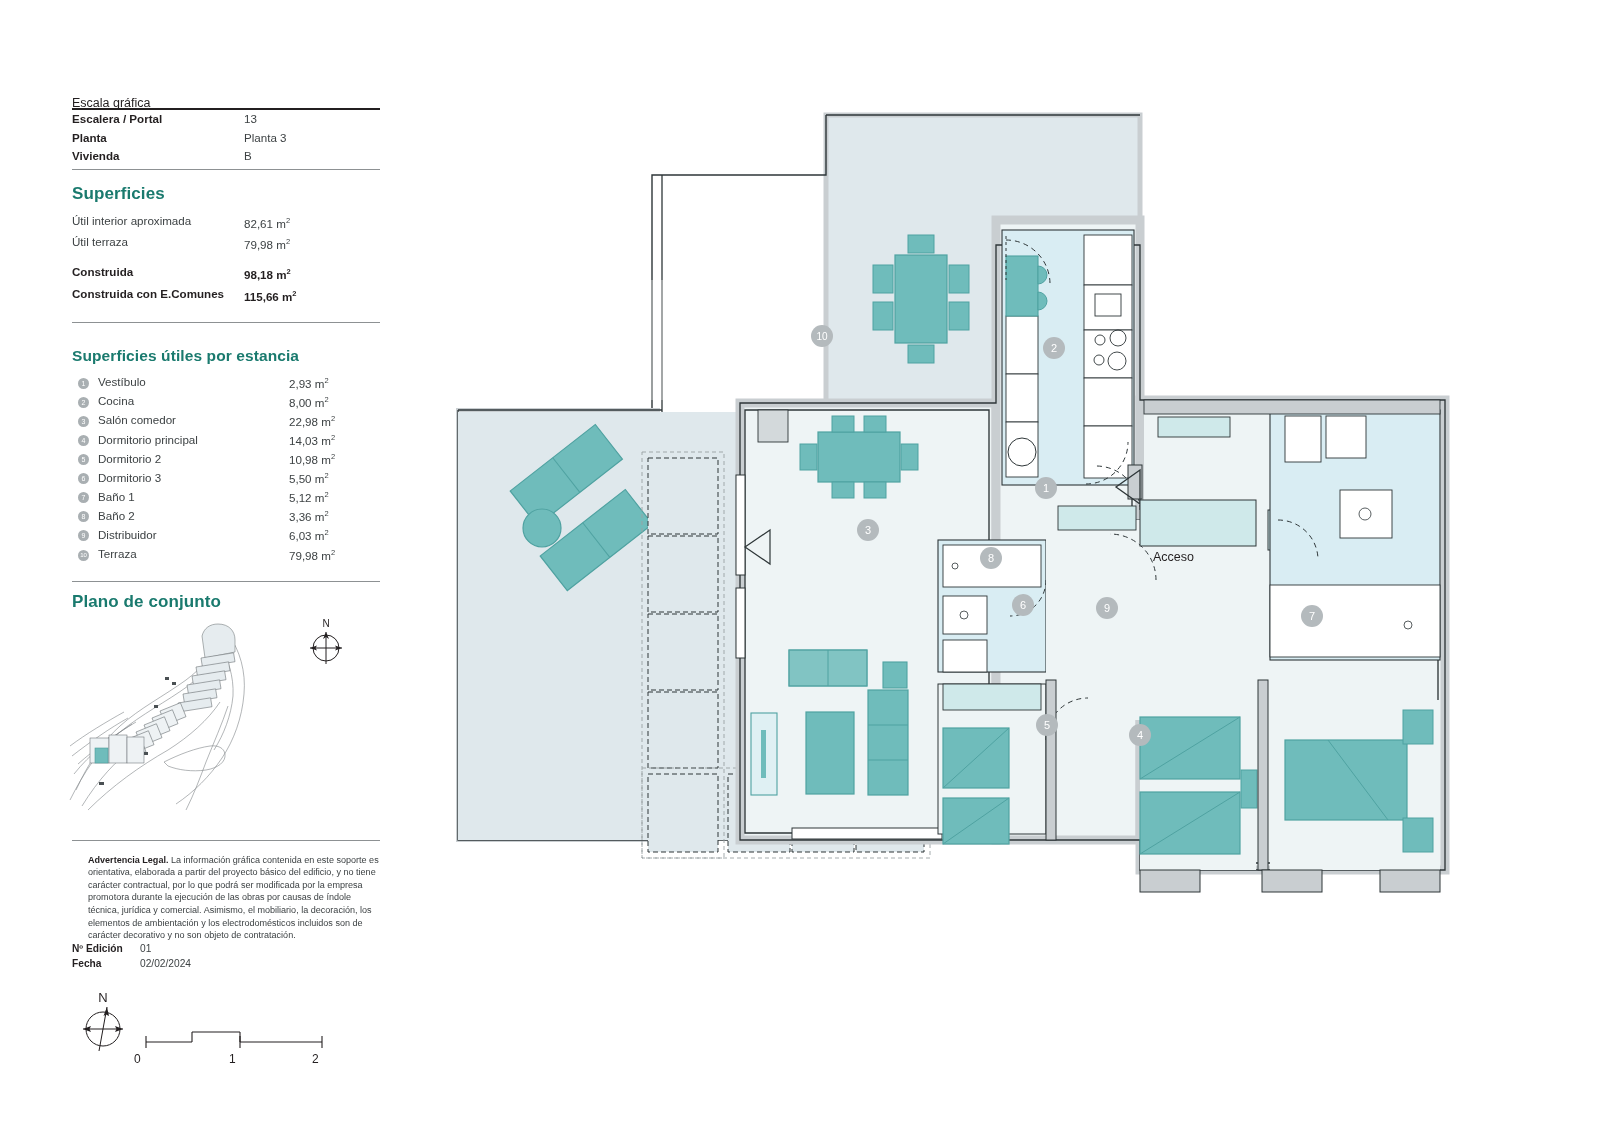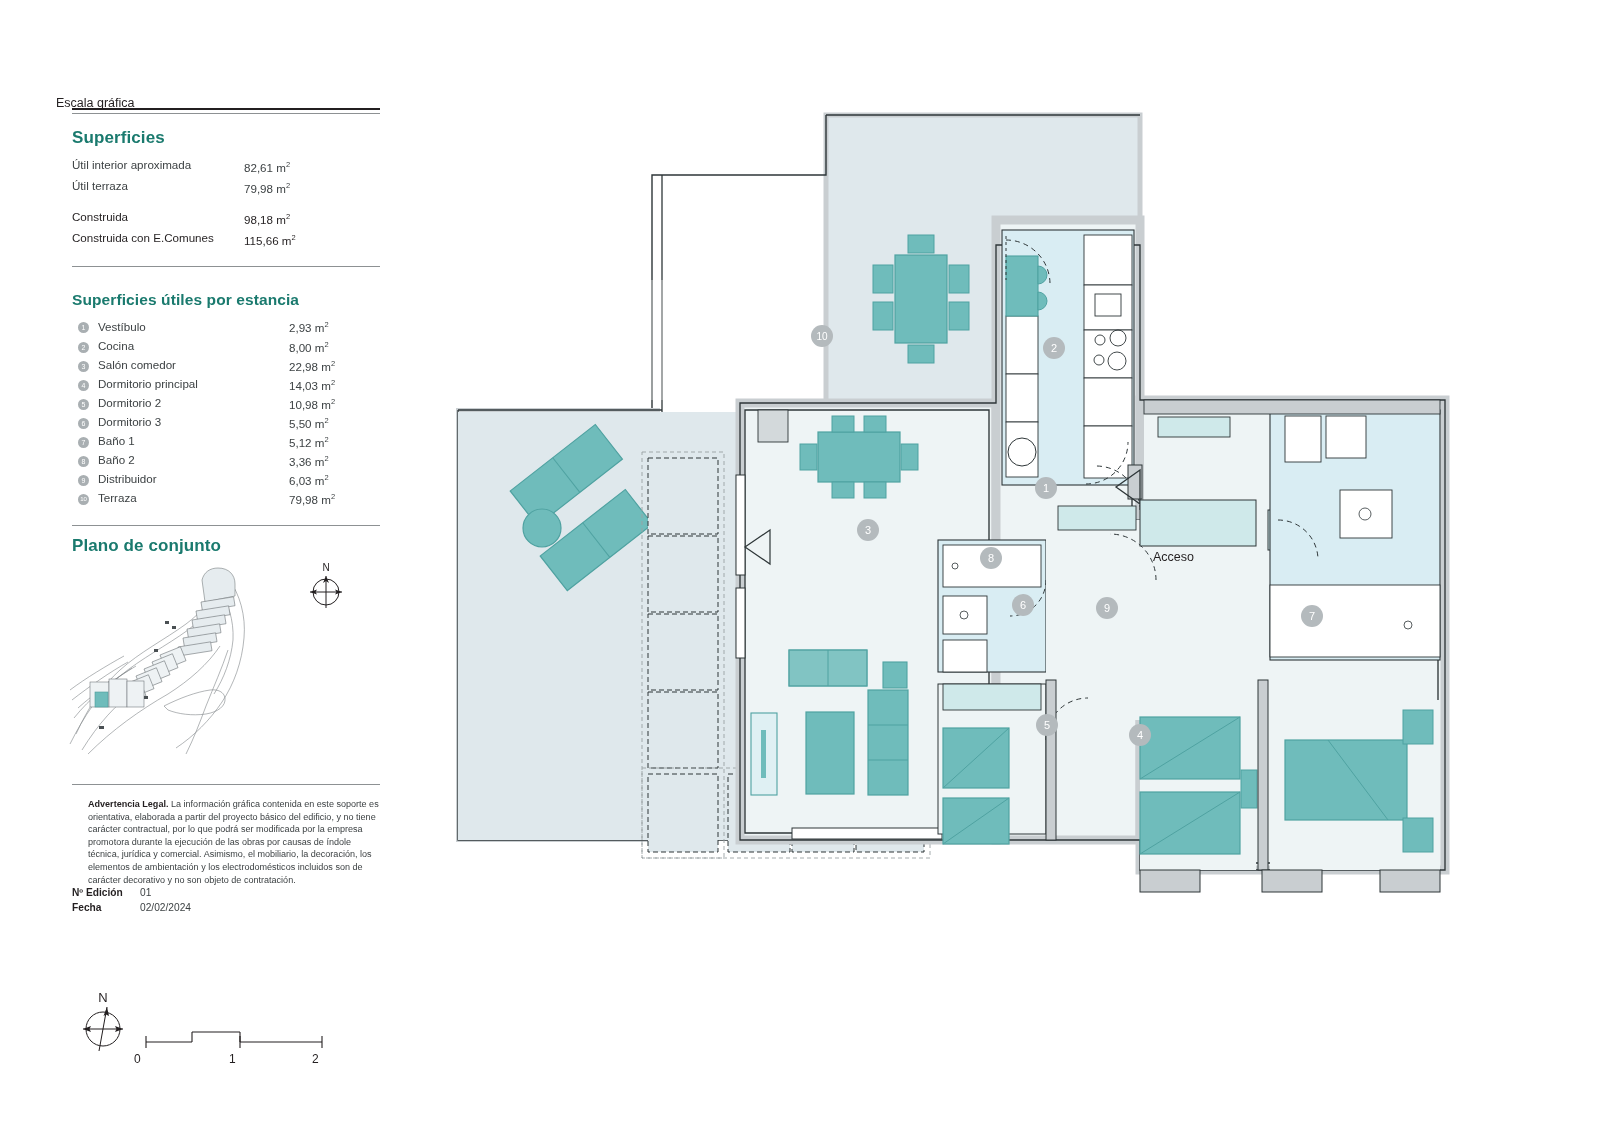--- a/index.html
+++ b/index.html
@@ -13,21 +13,21 @@
   .rule-thin{border-top:1px solid #8d9193;height:0;}
 
   h1.title{font-size:20.5px;font-weight:bold;color:#1a7a6e;margin:18px 0 7px 0;letter-spacing:.1px;}
   h2.section{font-size:17px;font-weight:bold;color:#1a7a6e;margin:14px 0 8px 0;letter-spacing:.1px;}
   h2.section.small{font-size:15.5px;margin-top:24px;}
 
   table.kv{border-collapse:collapse;width:100%;}
   table.kv td{padding:0 0 1px 0;font-size:11.6px;vertical-align:top;line-height:17.5px;}
   td.k{font-weight:bold;width:172px;}
   td.v{color:#3d4244;font-weight:normal;}
-  tr.bold td{font-weight:normal;}
+  tr.bold td{font-weight:bold;}
   tr.bold td.v{color:#231f20;}
 
   .sup{font-size:7.5px;vertical-align:super;}
 
   
   ul.rooms{list-style:none;margin:2px 0 0 0;padding:0;}
   ul.rooms li{display:flex;align-items:center;font-size:11.6px;line-height:16.2px;color:#3d4244;}
   .bullet{flex:0 0 auto;width:11px;height:11px;border-radius:50%;background:#a9afb2;
           color:#ffffff;font-size:7px;line-height:11px;text-align:center;margin:2px 9px 0 6px;
           font-family:"Liberation Sans",sans-serif;}
@@ -46,35 +46,51 @@
 
   table.ed{border-collapse:collapse;}
   table.ed td{font-size:10.2px;padding:0 0 1px 0;line-height:14px;}
   table.ed td.k{font-weight:bold;width:60px;}
   table.ed td.v{color:#3d4244;padding-left:8px;}
 
   
   #bottom-tools{position:absolute;left:72px;top:990px;width:320px;}
   #scalebar{position:absolute;left:68px;top:30px;}
   .scalelabel{font-size:12px;color:#231f20;position:absolute;}
-  #scale-caption{position:absolute;left:56px;top:96px;font-size:12.5px;color:#231f20;}
+  #scale-caption{position:absolute;left:72px;top:96px;font-size:12.5px;color:#231f20;}
 
   
   #plan{position:absolute;left:440px;top:80px;width:1100px;height:860px;}
   #plan svg{display:block;}
   .acceso-label{position:absolute;left:713px;top:470px;font-size:12.5px;color:#231f20;}
 </style>
 </head>
 <body>
 
 <div id="info-col">
 
   <div class="rule-top"></div>
 
 
+  <table class="kv">
+    <tbody>
+        <tr>
+      <td class="k">Escalera / Portal</td>
+      <td class="v">13</td>
+    </tr>
+    <tr>
+      <td class="k">Planta</td>
+      <td class="v">Planta 3</td>
+    </tr>
+    <tr>
+      <td class="k">Vivienda</td>
+      <td class="v">B</td>
+    </tr>
+  </tbody>
+    </table>
 
   <div class="rule-thin" style="margin-top:3px;"></div>
 
   <h2 class="section">Superficies</h2>
 
   <table class="kv">
     <tbody>
         <tr>
       <td class="k" style="font-weight:normal;color:#3d4244;">Útil interior aproximada</td>
       <td class="v"><span>82,61 m</span><span class="sup">2</span></td>

